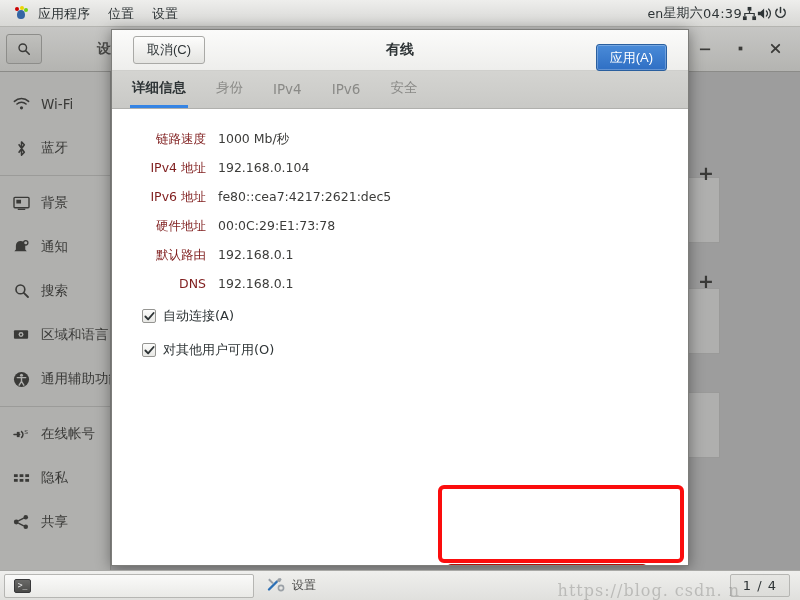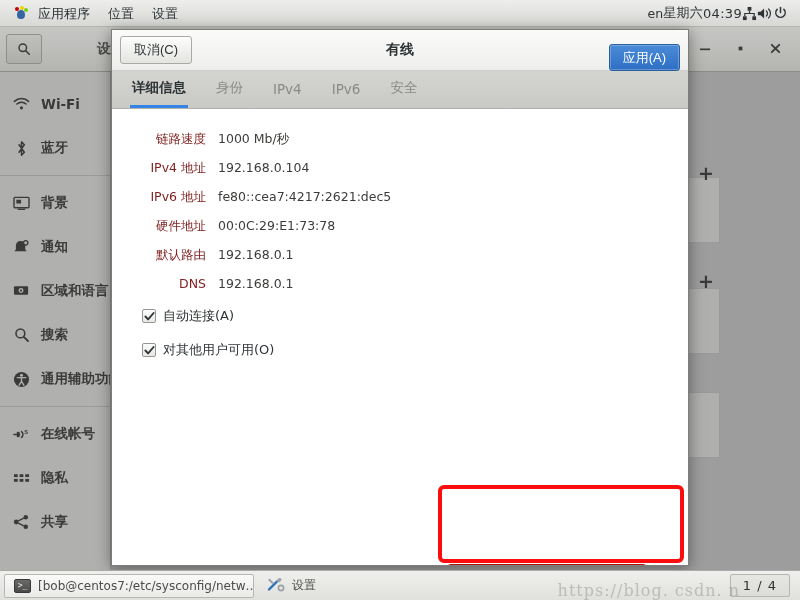--- a/index.html
+++ b/index.html
@@ -62,21 +62,21 @@
     padding-right: 18px; color: #3b3b39;
   }
   .bg-sidebar {
     position: absolute; left: 0; top: 45px; width: 111px; height: 498px;
     background: #b0b0ae; border-right: 1px solid #8e8e8c;
     padding-top: 10px;
   }
   .sb-item {
     display: flex; align-items: center; gap: 11px;
     height: 44px; padding-left: 13px; font-size: 13.5px; color: #3a3a38;
-    white-space: nowrap; overflow: hidden; font-weight: bold;
+    white-space: nowrap; overflow: hidden;
   }
   .sb-sep { height: 1px; background: #9b9b99; margin: 5px 0; }
   .sb-ico { width: 17px; height: 17px; flex: none; display:flex;align-items:center;justify-content:center; color:#3a3a38; }
 
   .bg-content { position: absolute; left: 112px; top: 45px; width: 688px; height: 498px; background:#9d9d9d; }
   .bg-card {
     position: absolute; background: rgba(190,190,188,.55);
     border: 1px solid rgba(140,140,138,.6);
   }
   .bg-plus { position:absolute; color:#3a3a38; font-size:19px; font-weight:600; }
@@ -86,21 +86,21 @@
     position: absolute; left: 111px; top: 29px; width: 578px; height: 537px;
     background: #ffffff;
     box-shadow: 0 2px 14px rgba(0,0,0,.42);
     border: 1px solid #7d7d7a;
     display: flex; flex-direction: column;
   }
   .dlg-header {
     height: 41px; flex: none;
     background: linear-gradient(to bottom,#fbfbfa 0%, #eeeeec 100%);
     border-bottom: 1px solid #cfcfcc;
-    display: flex; align-items: center; padding: 0 8px; position: relative;
+    display: flex; align-items: center; padding: 0 21px; position: relative;
   }
   .dlg-btn {
     font-size: 13px; color: #2e3436; padding: 5px 13px;
     background: linear-gradient(to bottom,#fdfdfc,#e4e4e1);
     border: 1px solid #a9a9a6; border-radius: 3px; line-height: 1.2;
   }
   .dlg-btn.primary {
     background: linear-gradient(to bottom,#4a8bd8,#2f6fc4);
     border: 1px solid #2a5f9e; color: #ffffff;
     box-shadow: inset 0 0 0 1px rgba(255,255,255,.25);
@@ -294,36 +294,36 @@
             <svg width="17" height="15" viewBox="0 0 18 16">
               <path d="M3 6a5 5 0 0110 0v4l1.6 2H1.4L3 10z" fill="#3a3a38"></path>
               <circle cx="13.5" cy="3" r="3" fill="#3a3a38"></circle>
               <circle cx="13.5" cy="3" r="1.6" fill="#b0b0ae"></circle>
             </svg>
           </span>
         <span>通知</span>
       </div>
       <div class="sb-item">
         <span class="sb-ico">
+            <svg width="16" height="16" viewBox="0 0 16 16">
+              <circle cx="6.4" cy="6.4" r="4.4" stroke="#3a3a38" stroke-width="1.6" fill="none"></circle>
+              <path d="M9.8 9.8l4.2 4.2" stroke="#3a3a38" stroke-width="1.8" stroke-linecap="round"></path>
+            </svg>
+          </span>
+        <span>搜索</span>
+      </div>
+      <div class="sb-item">
+        <span class="sb-ico">
             <svg width="17" height="14" viewBox="0 0 18 14">
               <rect x="1" y="2" width="15" height="9" rx="1" fill="#3a3a38"></rect>
               <circle cx="8.5" cy="6.5" r="2.6" fill="#b0b0ae"></circle>
               <circle cx="8.5" cy="6.5" r="1.2" fill="#3a3a38"></circle>
             </svg>
           </span>
         <span>区域和语言</span>
-      </div>
-      <div class="sb-item">
-        <span class="sb-ico">
-            <svg width="16" height="16" viewBox="0 0 16 16">
-              <circle cx="6.4" cy="6.4" r="4.4" stroke="#3a3a38" stroke-width="1.6" fill="none"></circle>
-              <path d="M9.8 9.8l4.2 4.2" stroke="#3a3a38" stroke-width="1.8" stroke-linecap="round"></path>
-            </svg>
-          </span>
-        <span>搜索</span>
       </div>
       <div class="sb-item">
         <span class="sb-ico">
             <svg width="17" height="17" viewBox="0 0 18 18">
               <circle cx="9" cy="9" r="8" fill="#3a3a38"></circle>
               <circle cx="9" cy="4.6" r="1.6" fill="#b0b0ae"></circle>
               <path d="M4.5 7h9M9 7v4M9 11l-2.5 4M9 11l2.5 4" stroke="#b0b0ae" stroke-width="1.5" stroke-linecap="round" fill="none"></path>
             </svg>
           </span>
         <span>通用辅助功能</span>
@@ -443,21 +443,20 @@
         <button class="remove-btn">Remove Connection Profile</button>
       </div>
     </div>
   </div>
 
   <div class="annot-box"></div>
 
   <div class="taskbar">
     <div class="tb-item win">
       <span class="term-ico">&gt;_</span>
-      <span>[bob@centos7:/etc/sysconfig/netw…</span>
     </div>
     <div class="tb-item">
       <span>
         <svg width="18" height="16" viewBox="0 0 18 16">
             <path d="M2 13.5L10 5.5" stroke="#2b6fb5" stroke-width="2.4" stroke-linecap="round"></path>
             <path d="M9.5 5.2l1.6-2.6 2.4-.6 1.1 1.6-1.7 2.6z" fill="#9aa0a6"></path>
             <path d="M2.5 2.5l4.2 4.2-1.4 1.4L1.1 3.9z" fill="#9aa0a6"></path>
             <circle cx="14" cy="12" r="2.6" stroke="#9aa0a6" stroke-width="1.6" fill="none"></circle>
           </svg>
       </span>

